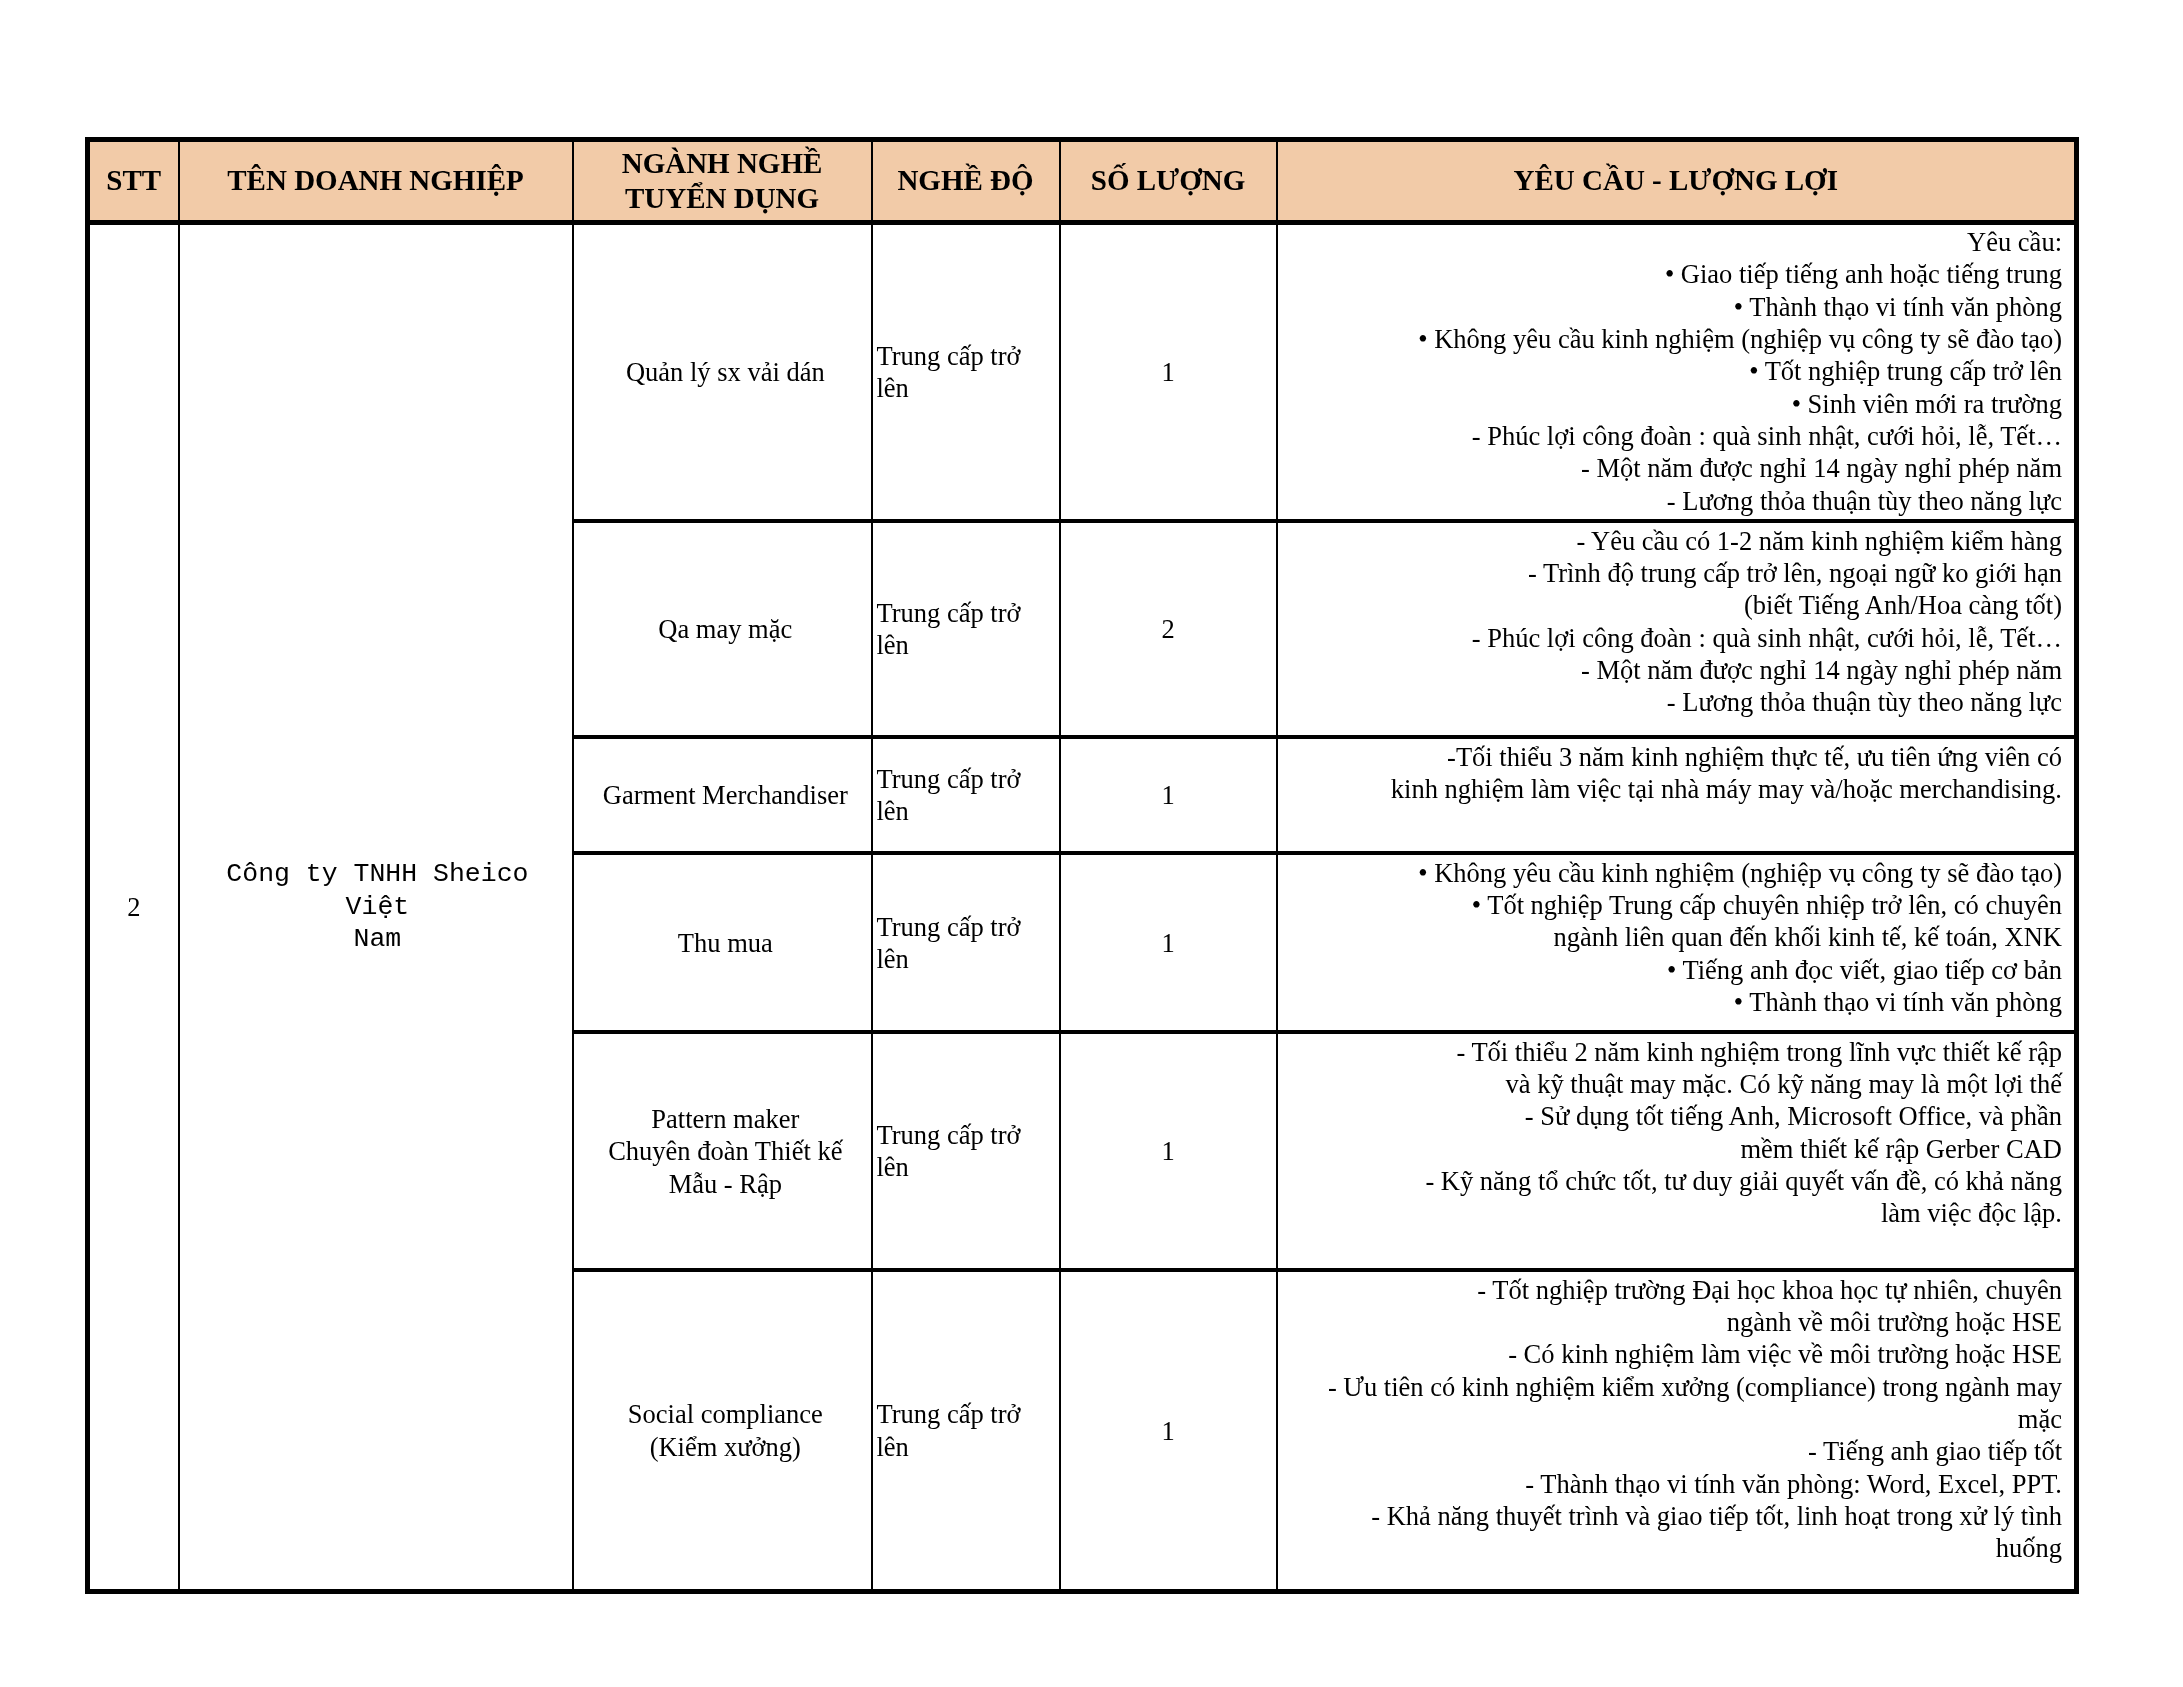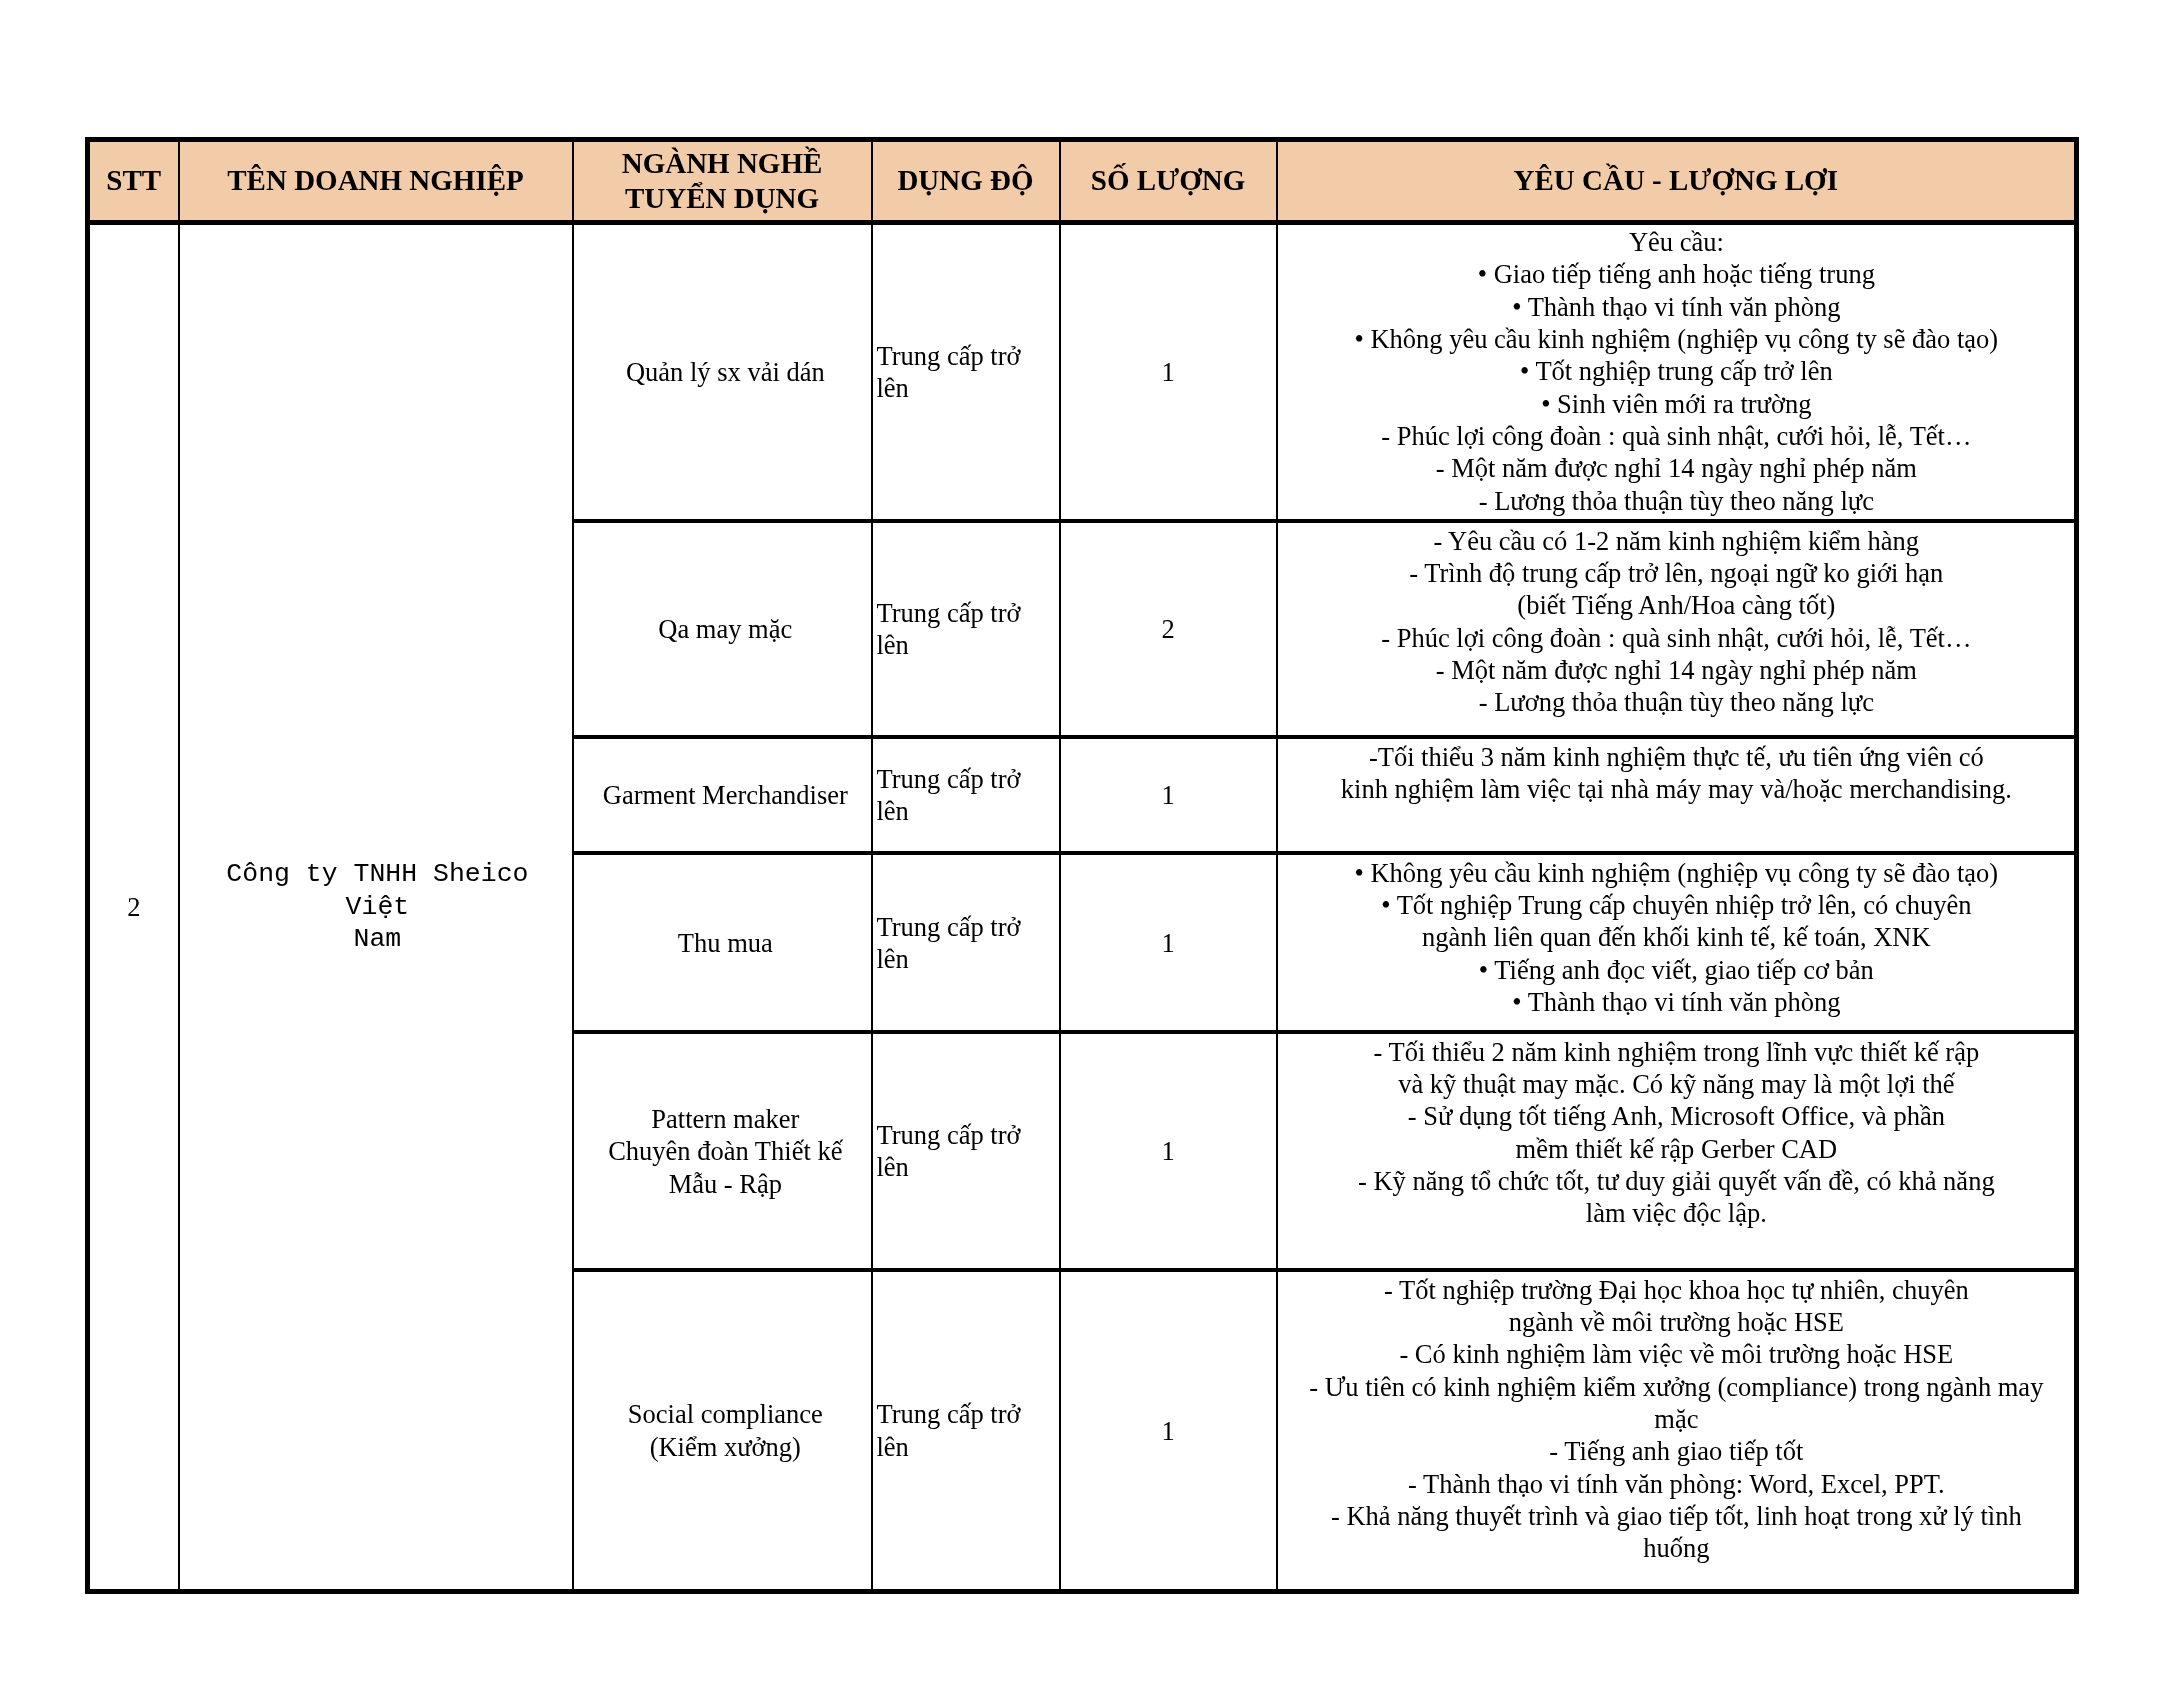--- a/index.html
+++ b/index.html
@@ -66,21 +66,21 @@
   td.level-cell {
     text-align: left;
     vertical-align: middle;
     padding: 2.6px 4px;
   }
   td.qty-cell {
     text-align: center;
     vertical-align: middle;
   }
   td.req-cell {
-    text-align: center;
+    text-align: right;
     vertical-align: top;
     padding: 1.3px 12px 2.6px 13.2px;
   }
 </style>
 </head>
 <body>
 
 <div class="page">
   <table class="jobs">
     <colgroup>
@@ -90,21 +90,21 @@
       <col style="width:188px">
       <col style="width:217px">
       <col style="width:800px">
     </colgroup>
     <thead>
       <tr style="height:79px;">
         <th>STT</th>
         <th>TÊN DOANH NGHIỆP</th>
         <th>NGÀNH NGHỀ
 TUYỂN DỤNG</th>
-        <th>DỤNG ĐỘ</th>
+        <th>NGHỀ ĐỘ</th>
         <th>SỐ LƯỢNG</th>
         <th>YÊU CẦU - LƯỢNG LỢI</th>
       </tr>
     </thead>
     <tbody>
       <tr style="height:290px;">
         <td class="stt-cell" rowspan="6">2</td>
         <td class="company-cell" rowspan="6">Công ty TNHH Sheico Việt
 Nam</td>
         <td class="job-cell">Quản lý sx vải dán</td>

